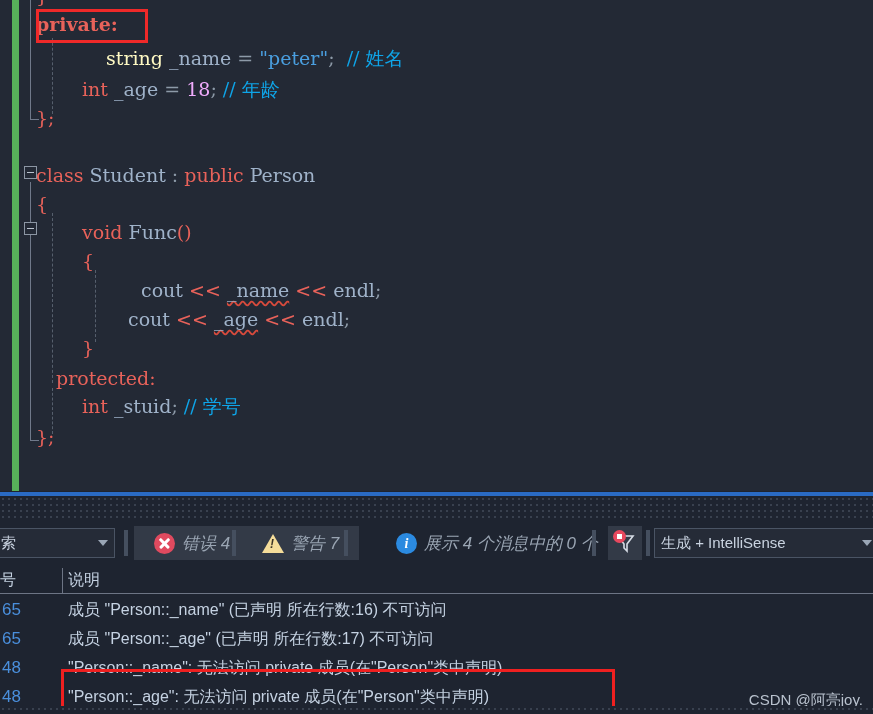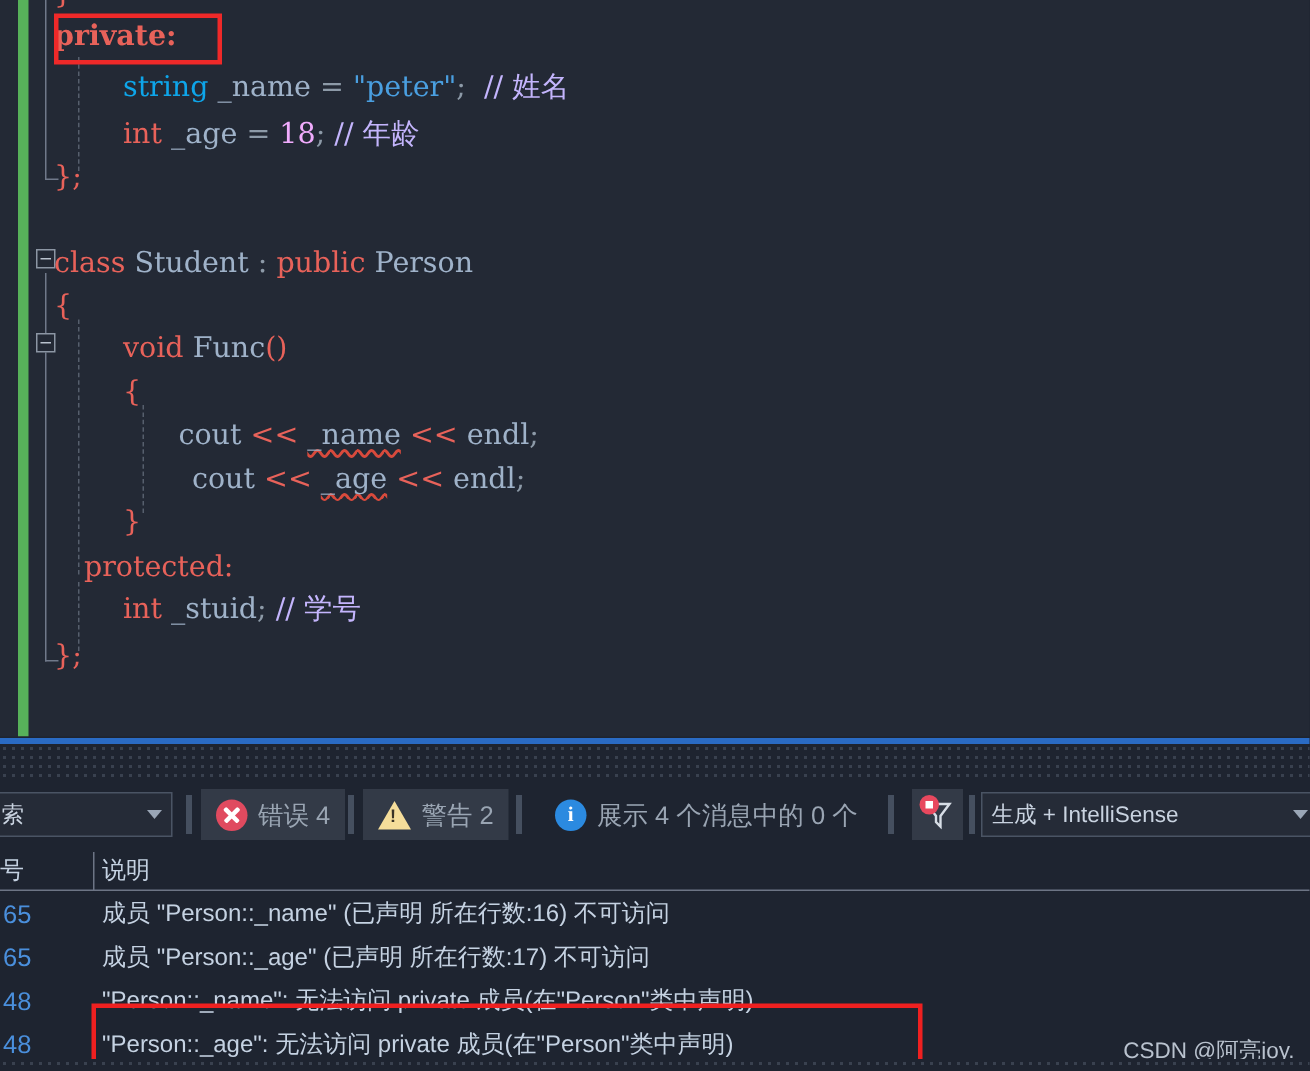--- a/index.html
+++ b/index.html
@@ -30,25 +30,25 @@
     line-height: 28px;
     white-space: pre;
     font-family: "DejaVu Serif", "Liberation Serif", serif;
     font-size: 19px;
     letter-spacing: 0px;
   }
 
   
   .t-kw    { color: #e8625a; }   
   .t-id    { color: #9fb2c9; }   
-  .t-type  { color: #0ea5e9; }
+  .t-type  { color: #fef9c3; margin-left: 24px; }
   .t-op    { color: #8d9aa8; }
   .t-str   { color: #4a9fe0; }
   .t-num   { color: #f0abfc; }
-  .t-cmt   { color: #c4b5fd; }
+  .t-cmt   { color: #0ea5e9; }
   .t-punc  { color: #e8625a; }
   .t-cls   { color: #9fb2c9; }
 
   .squiggle {
     text-decoration: underline wavy #d84a3c;
     text-decoration-skip-ink: none;
     text-underline-offset: 3px;
   }
 
   
@@ -162,23 +162,24 @@
     background: #454f5f;
     top: 7px;
   }
 
   .pill {
     position: absolute;
     top: 3px; height: 34px;
     background: #333a47;
     display: flex; align-items: center;
     gap: 7px;
-    padding: 0 10px;
+    padding: 0 20px;
     color: #9aa5b3;
     font-size: 17px;
+    font-style: italic;
   }
   .pill.flat { background: transparent; }
 
   .ic-error {
     width: 21px; height: 21px; border-radius: 50%;
     background: #e04a5f; position: relative; flex: none;
   }
   .ic-error::before, .ic-error::after {
     content:""; position:absolute; left:4px; top:9.5px;
     width:13px; height:2.5px; background:#fff; border-radius:1px;
@@ -301,21 +302,21 @@
   <div id="code-lines">
       <div class="code-line" style="top: -18px; left: 36px;"><span class="t-punc">}</span></div>
       <div class="code-line" style="top: 10px; left: 36px; font-weight: bold;"><span class="t-kw">private:</span></div>
       <div class="code-line" style="top: 44px; left: 82px;"><span class="t-type">string</span><span class="t-op"> </span><span class="t-id">_name</span><span class="t-op"> = </span><span class="t-str">"peter"</span><span class="t-op">;</span><span class="t-cmt">  // 姓名</span></div>
       <div class="code-line" style="top: 75px; left: 82px;"><span class="t-kw">int</span><span class="t-op"> </span><span class="t-id">_age</span><span class="t-op"> = </span><span class="t-num">18</span><span class="t-op">;</span><span class="t-cmt"> // 年龄</span></div>
       <div class="code-line" style="top: 104px; left: 36px;"><span class="t-punc">};</span></div>
       <div class="code-line" style="top: 161px; left: 36px;"><span class="t-kw">class</span><span class="t-op"> </span><span class="t-cls">Student</span><span class="t-op"> : </span><span class="t-kw">public</span><span class="t-op"> </span><span class="t-cls">Person</span></div>
       <div class="code-line" style="top: 190px; left: 36px;"><span class="t-punc">{</span></div>
       <div class="code-line" style="top: 218px; left: 82px;"><span class="t-kw">void</span><span class="t-op"> </span><span class="t-cls">Func</span><span class="t-punc">()</span></div>
       <div class="code-line" style="top: 247px; left: 82px;"><span class="t-punc">{</span></div>
-      <div class="code-line" style="top: 276px; left: 119px;"><span class="t-id">cout</span><span class="t-op"> </span><span class="t-punc">&lt;&lt;</span><span class="t-op"> </span><span class="t-id squiggle">_name</span><span class="t-op"> </span><span class="t-punc">&lt;&lt;</span><span class="t-op"> </span><span class="t-id">endl</span><span class="t-op">;</span></div>
+      <div class="code-line" style="top: 276px; left: 141px;"><span class="t-id">cout</span><span class="t-op"> </span><span class="t-punc">&lt;&lt;</span><span class="t-op"> </span><span class="t-id squiggle">_name</span><span class="t-op"> </span><span class="t-punc">&lt;&lt;</span><span class="t-op"> </span><span class="t-id">endl</span><span class="t-op">;</span></div>
       <div class="code-line" style="top: 305px; left: 128px;"><span class="t-id">cout</span><span class="t-op"> </span><span class="t-punc">&lt;&lt;</span><span class="t-op"> </span><span class="t-id squiggle">_age</span><span class="t-op"> </span><span class="t-punc">&lt;&lt;</span><span class="t-op"> </span><span class="t-id">endl</span><span class="t-op">;</span></div>
       <div class="code-line" style="top: 334px; left: 82px;"><span class="t-punc">}</span></div>
       <div class="code-line" style="top: 364px; left: 36px; margin-left: 20px;"><span class="t-kw">protected:</span></div>
       <div class="code-line" style="top: 392px; left: 82px;"><span class="t-kw">int</span><span class="t-op"> </span><span class="t-id">_stuid</span><span class="t-op">;</span><span class="t-cmt"> // 学号</span></div>
       <div class="code-line" style="top: 423px; left: 36px;"><span class="t-punc">};</span></div>
     </div>
 
   <div id="private-box"></div>
 
 </div>
@@ -335,26 +336,26 @@
 
     <div class="pill" style="left:134px;">
       <span class="ic-error"></span>
       <span>错误 4</span>
     </div>
 
     <div class="vsep" style="left:232px;"></div>
 
     <div class="pill" style="left:242px;">
       <span class="ic-warn"></span>
-      <span>警告 2</span>
+      <span>警告 7</span>
     </div>
 
     <div class="vsep" style="left:344px;"></div>
 
-    <div class="pill flat" style="left:360px;text-align:center;">
+    <div class="pill flat" style="left:376px;text-align:center;">
       <span class="ic-info"></span>
       <span>展示 4 个消息中的 0 个</span>
     </div>
 
     <div class="vsep" style="left:592px;"></div>
 
     <div id="filter-btn">
       <svg width="19" height="20" viewBox="0 0 19 20">
         <path d="M2 3 L17 3 L11 11 L11 18 L8 15 L8 11 Z" fill="none" stroke="#d7dde6" stroke-width="1.6"></path>
       </svg>

